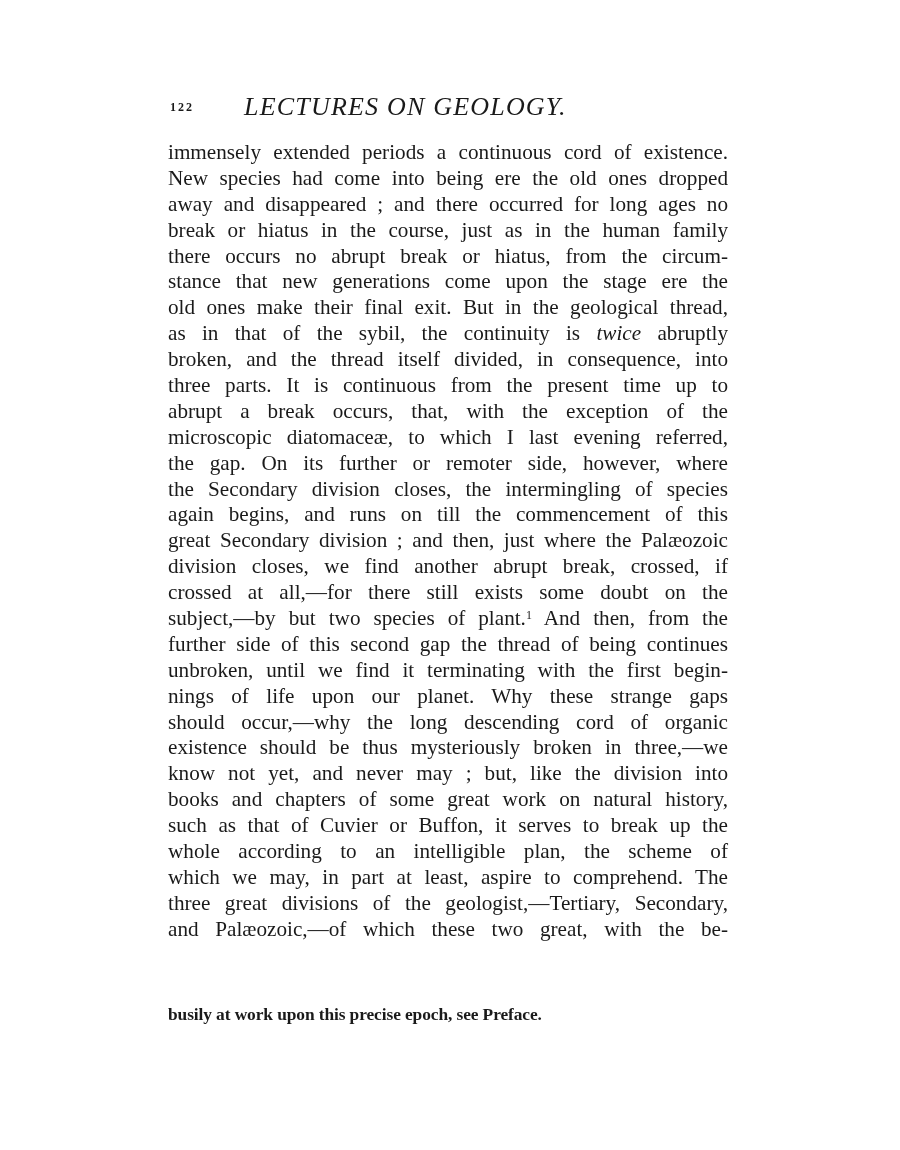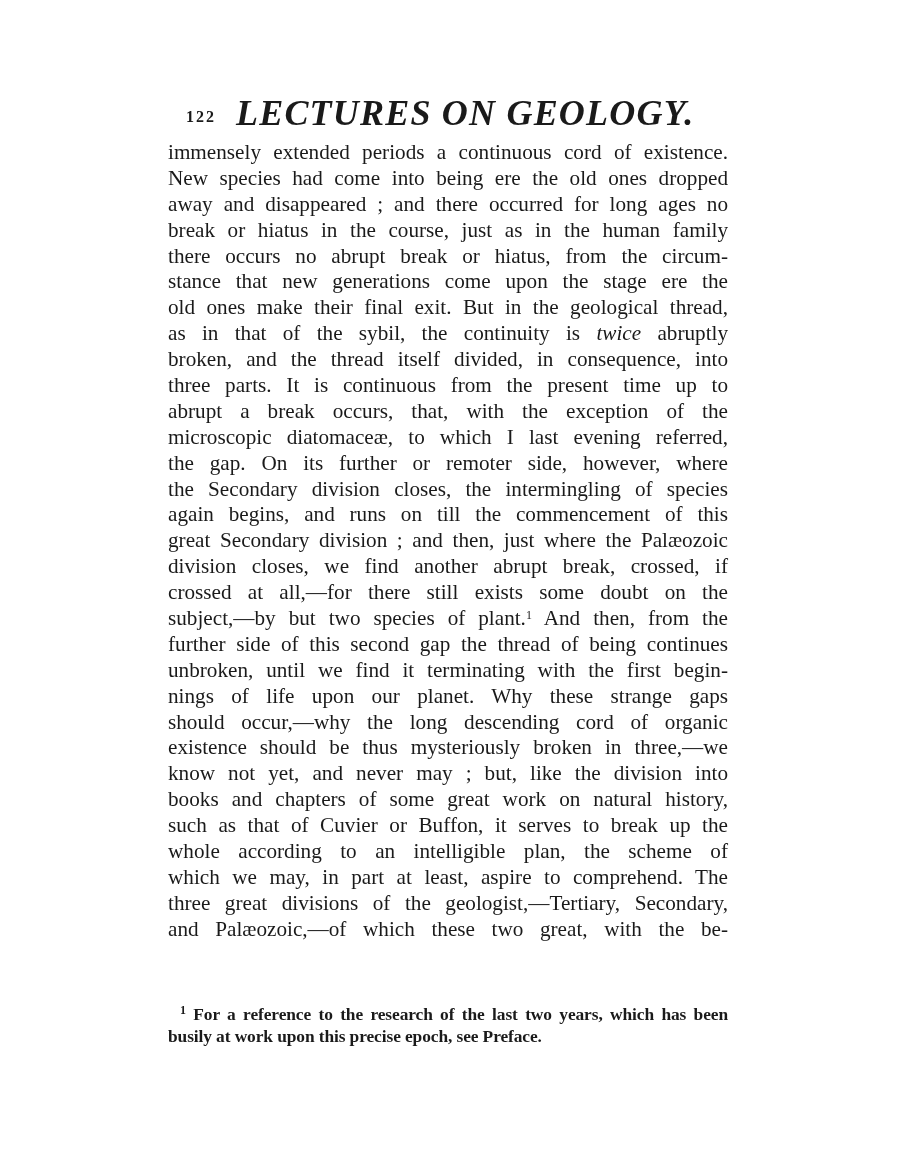--- a/index.html
+++ b/index.html
@@ -26,34 +26,32 @@
     .running-head {
       position: absolute;
       top: 92px;
       left: 168px;
       width: 560px;
       height: 34px;
     }
     .page-number {
       position: absolute;
       left: 2px;
-      top: 16px;
-      font-size: 16px;
+      top: 8px;
+      font-size: 12px;
       letter-spacing: 2px;
       font-weight: bold;
-      margin-left: 16px;
     }
     .running-title {
       position: absolute;
-      left: 68px;
+      left: 76px;
       top: 0;
-      font-size: 36px;
+      font-size: 26px;
       font-style: italic;
       letter-spacing: 1.2px;
-      font-weight: bold;
     }
     .body-text {
       position: absolute;
       top: 140px;
       left: 168px;
       width: 560px;
     }
     .line {
       display: block;
       height: 25.9px;
@@ -134,17 +132,16 @@
       <span class="line">know not yet, and never may ; but, like the division into</span>
       <span class="line">books and chapters of some great work on natural history,</span>
       <span class="line">such as that of Cuvier or Buffon, it serves to break up the</span>
       <span class="line">whole according to an intelligible plan, the scheme of</span>
       <span class="line">which we may, in part at least, aspire to comprehend. The</span>
       <span class="line">three great divisions of the geologist,—Tertiary, Secondary,</span>
       <span class="line last">and Palæozoic,—of which these two great, with the be-</span>
     </div>
 
   <div class="footnotes" id="footnotes">
-      <span class="fn-line first"><sup>1</sup> For a reference to the research of the last two years, which has been</span>
       <span class="fn-line">busily at work upon this precise epoch, see Preface.</span>
     </div>
 
 </div>
 
 </body></html>

